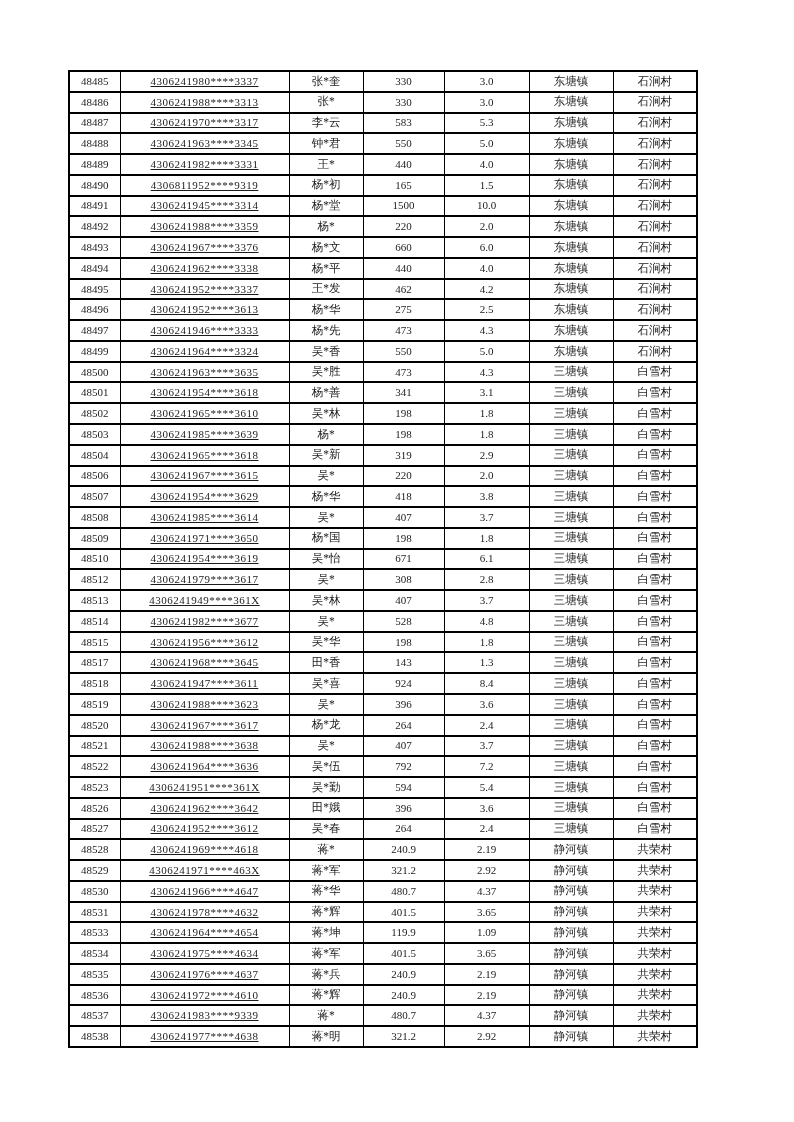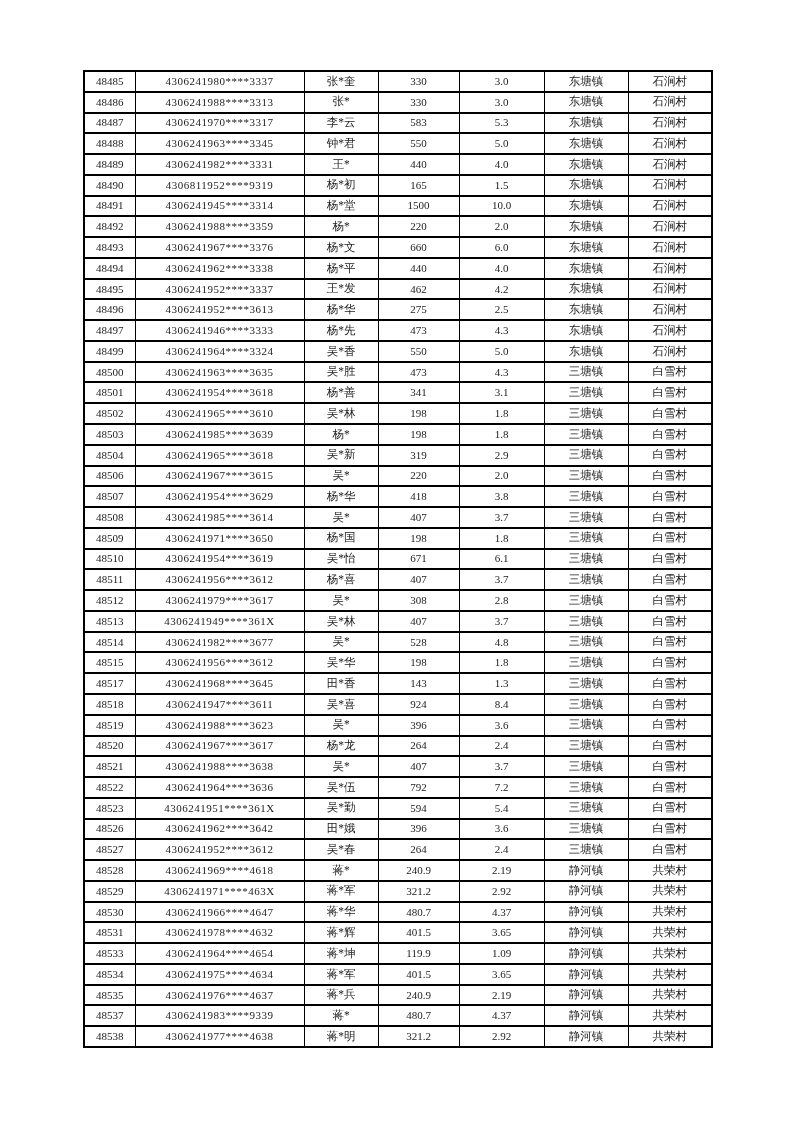--- a/index.html
+++ b/index.html
@@ -9,21 +9,21 @@
   }
   body {
     width: 794px;
     height: 1122px;
     position: relative;
     font-family: "Liberation Serif", "DejaVu Serif", serif;
     color: #1c1c1c;
   }
   #roster-table {
     position: absolute;
-    left: 83px;
+    left: 68px;
     top: 70px;
     width: 628px;
     height: 978px;
     border-collapse: collapse;
     table-layout: fixed;
     border: 2px solid #000;
   }
   #roster-table td {
     border-left: 1px solid #000;
     border-right: 1px solid #000;
@@ -33,20 +33,21 @@
     text-align: center;
     vertical-align: middle;
     font-size: 11px;
     line-height: 1;
     white-space: nowrap;
     overflow: hidden;
     color: #1c1c1c;
   }
   #roster-table td.col-id {
     letter-spacing: 0.5px;
+    text-decoration: underline;
   }
   #roster-table td.col-name,
   #roster-table td.col-town,
   #roster-table td.col-village {
     font-size: 11.5px;
   }
 </style>
 </head>
 <body>
 
@@ -296,29 +297,20 @@
   <tr>
     <td class="col-seq">48510</td>
     <td class="col-id">4306241954****3619</td>
     <td class="col-name">吴*怡</td>
     <td class="col-amount">671</td>
     <td class="col-ratio">6.1</td>
     <td class="col-town">三塘镇</td>
     <td class="col-village">白雪村</td>
   </tr>
 
-  <tr>
-    <td class="col-seq">48511</td>
-    <td class="col-id">4306241956****3612</td>
-    <td class="col-name">杨*喜</td>
-    <td class="col-amount">407</td>
-    <td class="col-ratio">3.7</td>
-    <td class="col-town">三塘镇</td>
-    <td class="col-village">白雪村</td>
-  </tr>
 
   <tr>
     <td class="col-seq">48512</td>
     <td class="col-id">4306241979****3617</td>
     <td class="col-name">吴*</td>
     <td class="col-amount">308</td>
     <td class="col-ratio">2.8</td>
     <td class="col-town">三塘镇</td>
     <td class="col-village">白雪村</td>
   </tr>
@@ -510,20 +502,29 @@
   <tr>
     <td class="col-seq">48535</td>
     <td class="col-id">4306241976****4637</td>
     <td class="col-name">蒋*兵</td>
     <td class="col-amount">240.9</td>
     <td class="col-ratio">2.19</td>
     <td class="col-town">静河镇</td>
     <td class="col-village">共荣村</td>
   </tr>
 
+  <tr>
+    <td class="col-seq">48536</td>
+    <td class="col-id">4306241972****4610</td>
+    <td class="col-name">蒋*辉</td>
+    <td class="col-amount">240.9</td>
+    <td class="col-ratio">2.19</td>
+    <td class="col-town">静河镇</td>
+    <td class="col-village">共荣村</td>
+  </tr>
 
   <tr>
     <td class="col-seq">48537</td>
     <td class="col-id">4306241983****9339</td>
     <td class="col-name">蒋*</td>
     <td class="col-amount">480.7</td>
     <td class="col-ratio">4.37</td>
     <td class="col-town">静河镇</td>
     <td class="col-village">共荣村</td>
   </tr>

